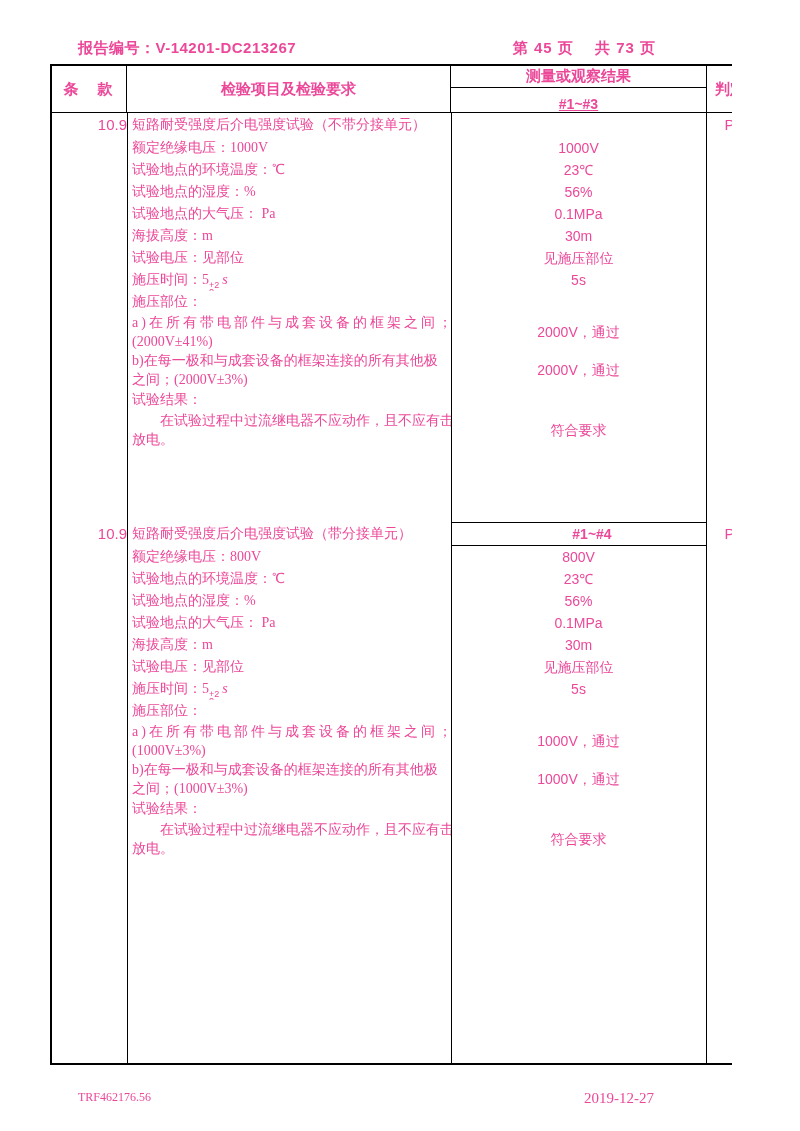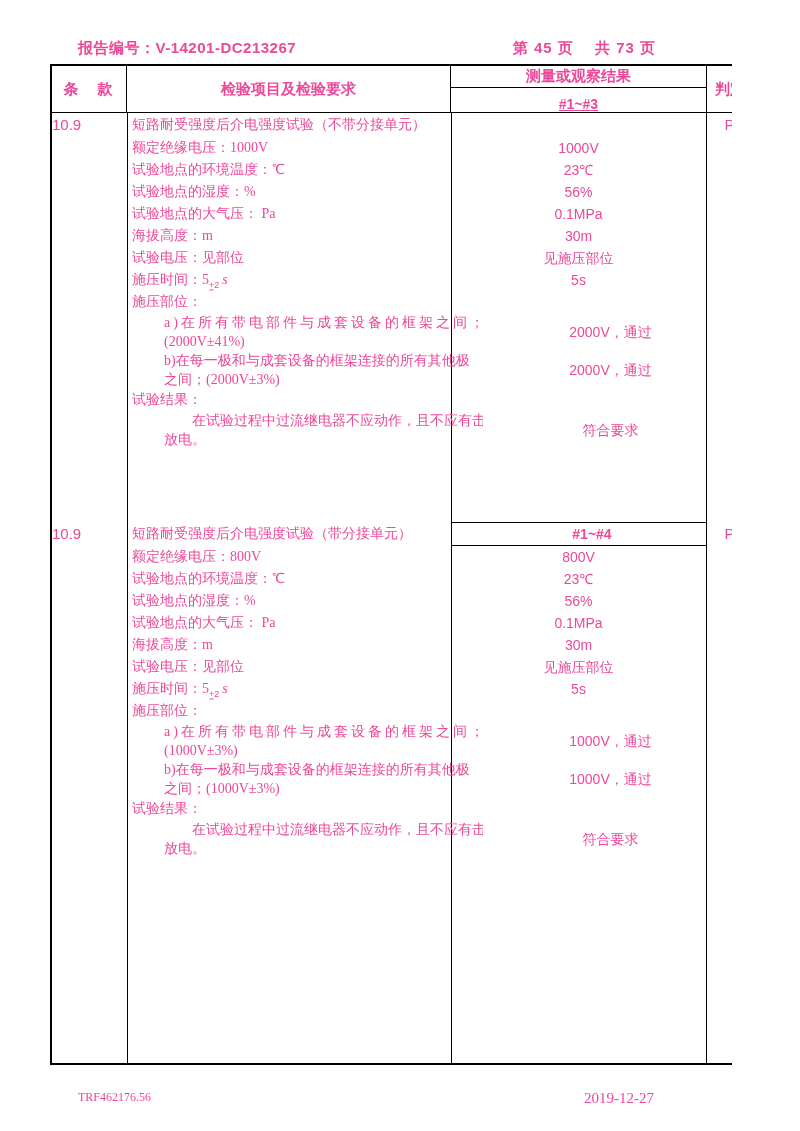--- a/index.html
+++ b/index.html
@@ -26,22 +26,22 @@
   .tbody{position:relative;flex:1;font-size:14px;}
   .vline{position:absolute;top:0;bottom:0;width:1px;background:#000;}
   .vl1{left:75px;}.vl2{left:399px;}.vl3{left:654px;}
 
   .section{position:absolute;left:0;right:0;}
   .sec0{top:0;}
   .sec1{top:409px;}
 
   .row{display:flex;height:22px;line-height:22px;}
   .row.title{height:24px;line-height:24px;}
-  .row.dbl{height:38px;line-height:19px;margin-left:32px;}
-  .c1{width:75px;text-align:left;font-size:15px;box-sizing:border-box;}
+  .row.dbl{height:38px;line-height:19px;}
+  .c1{width:75px;text-align:right;font-size:15px;box-sizing:border-box;}
   .c2{width:324px;padding-left:5px;box-sizing:border-box;
       font-family:"Liberation Serif",serif;white-space:nowrap;overflow:hidden;}
   .c3{width:255px;text-align:center;box-sizing:border-box;}
   .c4{flex:1;text-align:center;font-size:15px;box-sizing:border-box;}
   .row.dbl .c3{display:flex;align-items:center;justify-content:center;line-height:16px;}
   .spaced{letter-spacing:3px;}
   .result-box{border-top:1px solid #000;border-bottom:1px solid #000;font-weight:bold;
               font-family:"Liberation Sans",sans-serif;display:flex;align-items:center;justify-content:center;padding-left:27px;}
   .supsub{display:inline-flex;flex-direction:column;vertical-align:-4px;
           font-size:9px;line-height:7px;font-family:"Liberation Sans",sans-serif;}

